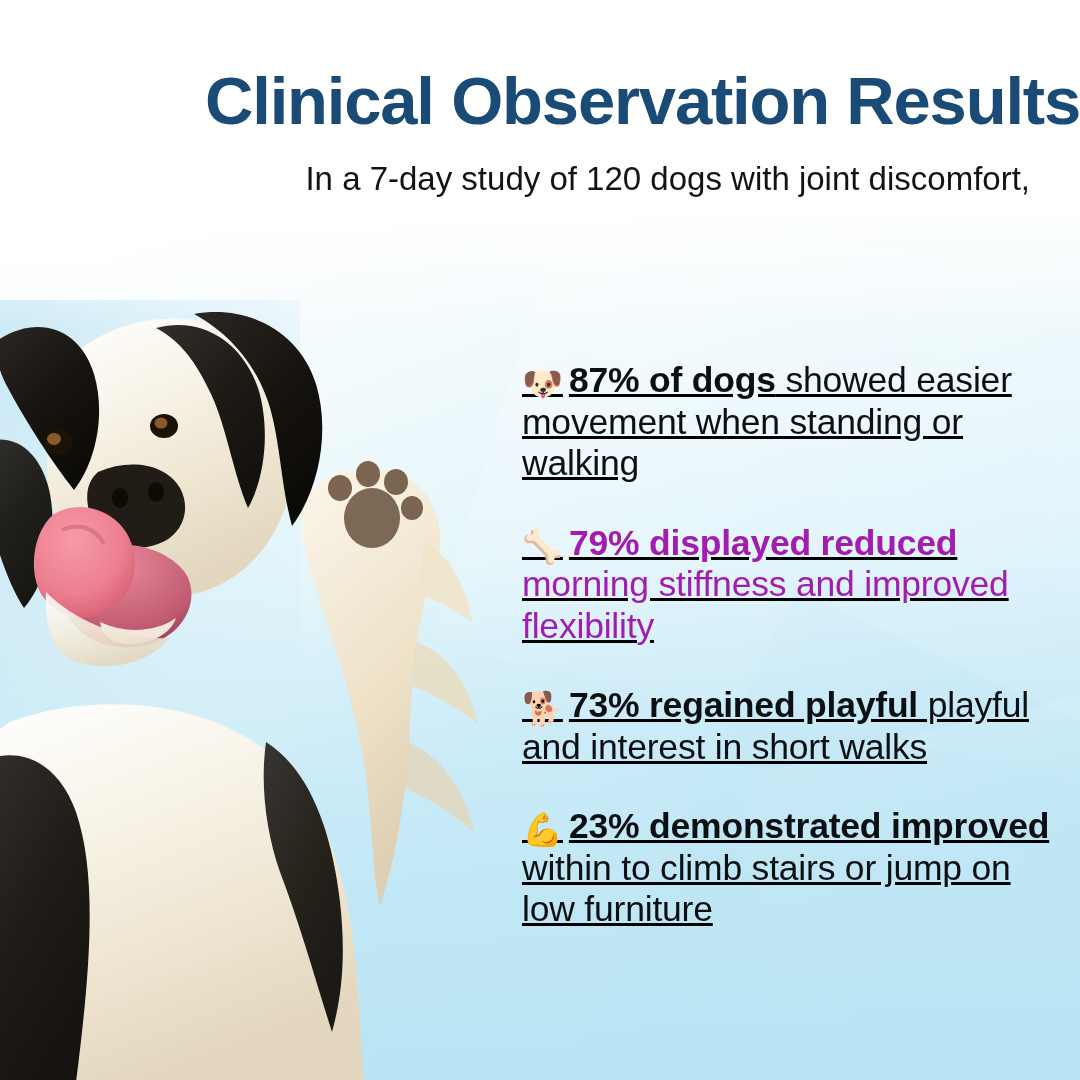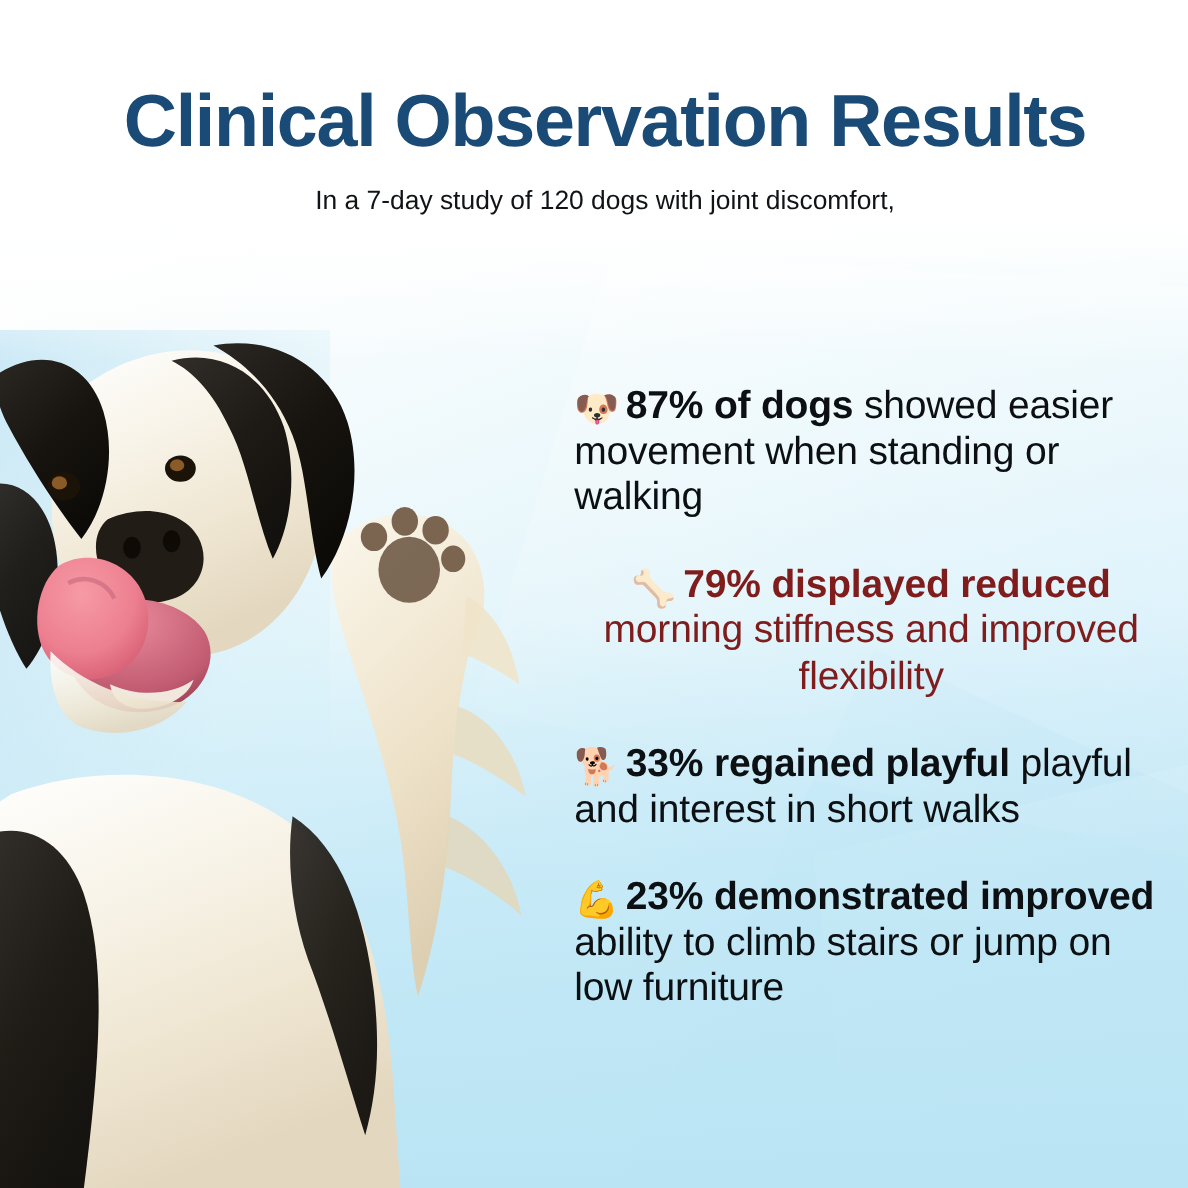--- a/index.html
+++ b/index.html
@@ -79,38 +79,38 @@
   .bg-top-white {
     position: absolute;
     left: 0; top: 0; right: 0;
     height: 330px;
     background: linear-gradient(180deg, #ffffff 0%, #ffffff 62%, rgba(255,255,255,0) 100%);
   }
 
   
   .header {
     position: absolute;
-    top: 18px; left: 0; right: 0;
+    top: 8px; left: 0; right: 0;
     z-index: 12;
-    text-align: center;
+    text-align: right;
     padding-top: 58px;
     padding-left: 20px;
   }
   .title {
     font-size: 67px;
     font-weight: bold;
     letter-spacing: -1.2px;
     line-height: 1.04;
     margin: 0;
     white-space: nowrap;
   }
   .subtitle {
     margin: 22px auto 0;
     width: 960px;
-    font-size: 24px;
+    font-size: 33px;
     line-height: 1.28;
     color: #111417;
     font-weight: normal;
   }
   .subtitle .sub-line { display: block; }
 
   
   .dog-wrap {
     position: absolute;
     left: -20px;
@@ -118,23 +118,24 @@
     width: 520px;
     height: 790px;
     z-index: 6;
   }
   .dog-svg { display: block; width: 100%; height: 100%; }
 
   
   .bullets {
     position: absolute;
     left: 522px;
-    top: 348px;
+    top: 360px;
     width: 540px;
     z-index: 11;
+    text-decoration: underline;
   }
   .bullet {
     margin-bottom: 38px;
     font-size: 35.5px;
     line-height: 1.17;
     color: #0d1013;
     letter-spacing: -0.2px;
   }
   .bullet:last-child { margin-bottom: 0; }
   .bullet .emo {
@@ -244,27 +245,27 @@
       <path d="M66 300 C 96 330 140 348 190 346 C 168 372 126 382 92 368 C 74 360 64 334 66 300 Z" fill="url(#furWhite)" opacity=".9"></path>
     </svg>
   </div>
 
   <div class="bullets">
 
     <div class="bullet" style="color: rgb(13, 16, 19);">
       <span class="emo">🐶</span><b>87% of dogs</b><span> showed easier movement when standing or walking</span>
     </div>
 
-    <div class="bullet" style="color: #7f1d1d; text-align: center;">
+    <div class="bullet" style="color: #a21caf;">
       <span class="emo">🦴</span><b>79% displayed reduced</b><span> morning stiffness and improved flexibility</span>
     </div>
 
     <div class="bullet" style="color: rgb(13, 16, 19);">
-      <span class="emo">🐕</span><b>33% regained playful</b><span> playful and interest in short walks</span>
+      <span class="emo">🐕</span><b>73% regained playful</b><span> playful and interest in short walks</span>
     </div>
 
     <div class="bullet" style="color: rgb(13, 16, 19);">
-      <span class="emo">💪</span><b>23% demonstrated improved</b><span> ability to climb stairs or jump on low furniture</span>
+      <span class="emo">💪</span><b>23% demonstrated improved</b><span> within to climb stairs or jump on low furniture</span>
     </div>
 
   </div>
 
 </div>
 
 </body></html>

